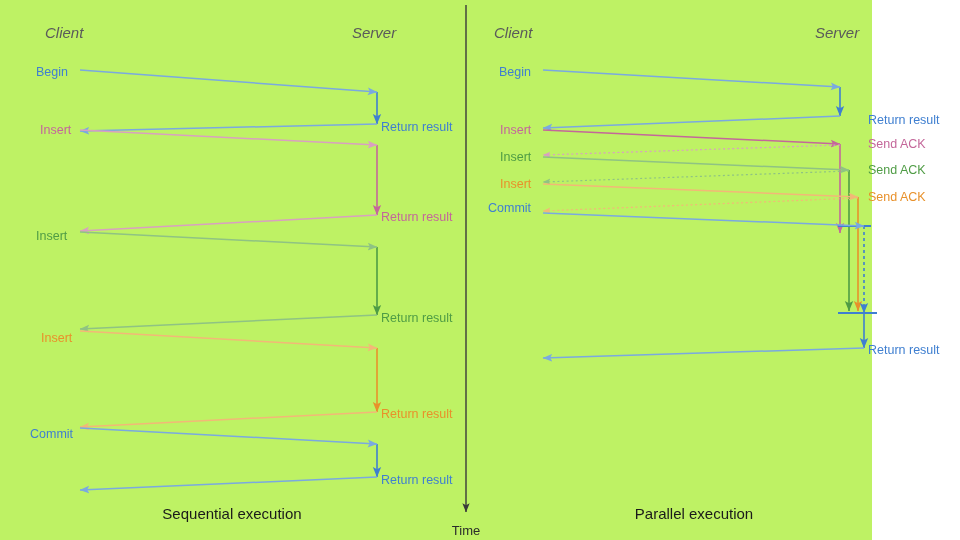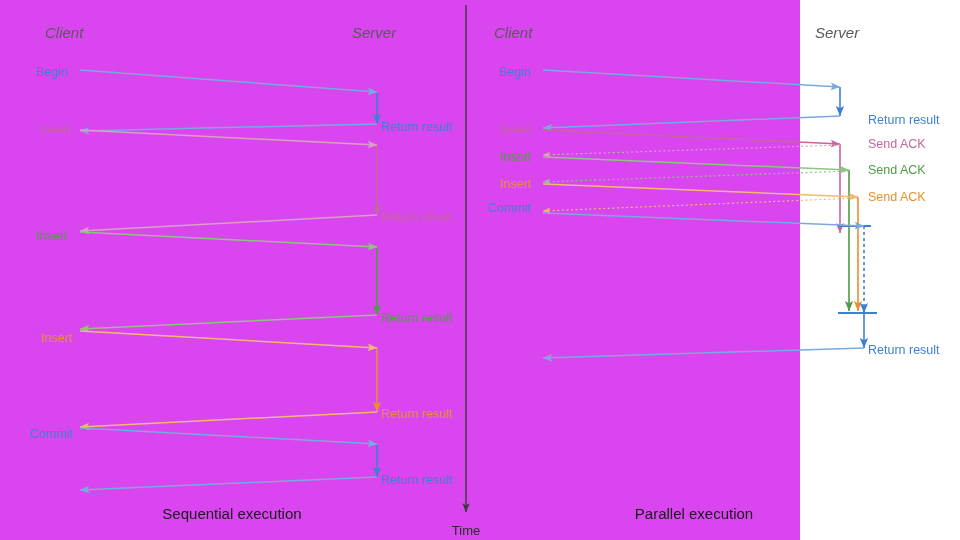--- a/index.html
+++ b/index.html
@@ -8,23 +8,23 @@
     background: #ffffff;
   }
   body {
     width: 960px;
     height: 540px;
     font-family: "Liberation Sans", sans-serif;
     overflow: hidden;
   }
   #canvas {
     position: relative;
-    width: 800px;
+    width: 872px;
     height: 540px;
-    background: #d946ef;
+    background: #bef264;
   }
   svg.diagram {
     position: absolute;
     top: 0;
     left: 0;
     width: 960px;
     height: 540px;
   }
   text {
     font-family: "Liberation Sans", sans-serif;

